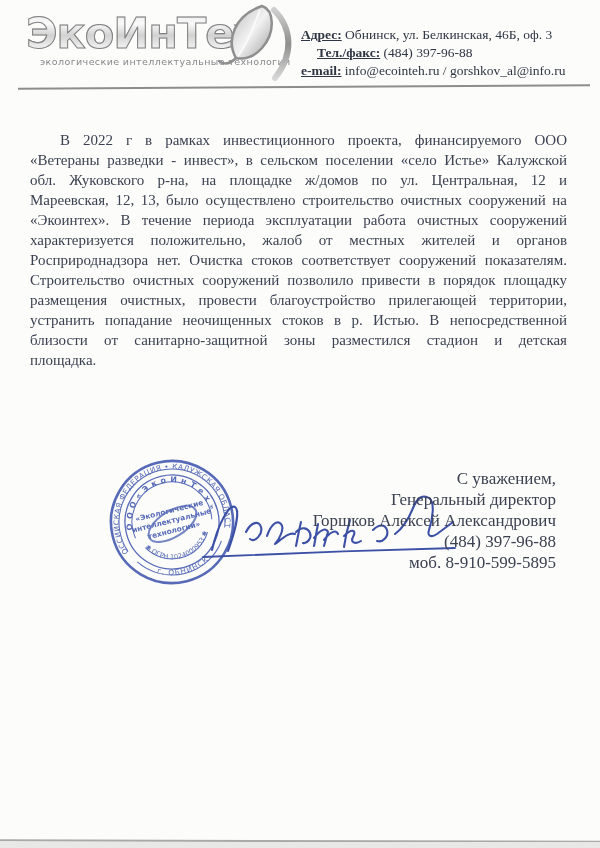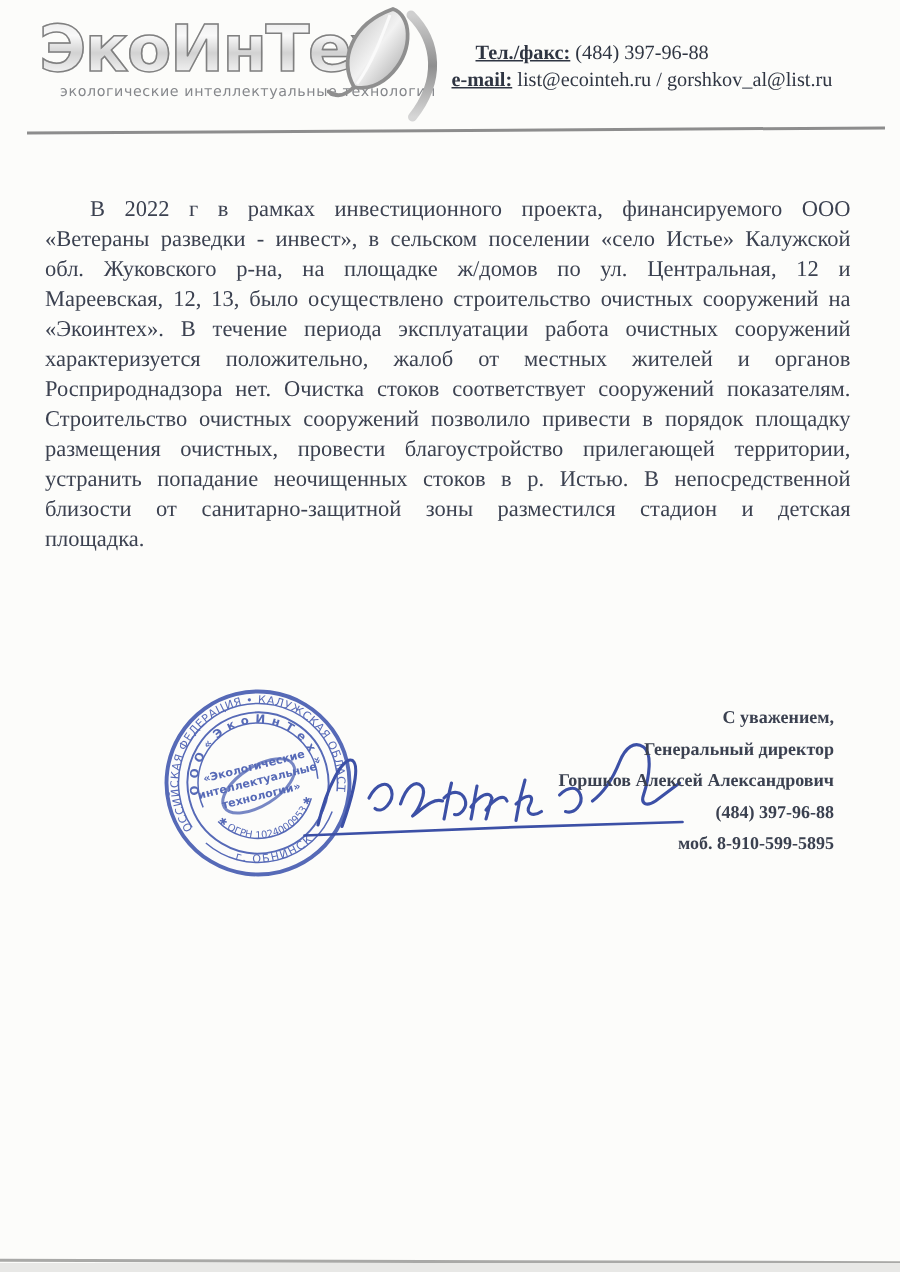--- a/index.html
+++ b/index.html
@@ -37,21 +37,21 @@
   .body-text{
     position:absolute;left:30px;top:130px;width:537px;
     font-size:15px;line-height:20px;color:#3b4150;
   }
   .body-text .line{text-align:justify;text-align-last:justify;height:20px;overflow:hidden;}
   .body-text .line.first{text-indent:30px;}
   .body-text .line.last{text-align-last:left;}
   
   .sig-block{
     position:absolute;right:44px;top:468px;width:320px;
-    font-size:12px;line-height:21px;text-align:right;color:#3b4150;font-weight:bold;
+    font-size:17px;line-height:21px;text-align:right;color:#3b4150;
   }
   
   .stamp{position:absolute;left:97px;top:447px;width:150px;height:150px;opacity:.88;}
   .autograph{position:absolute;left:185px;top:488px;width:290px;height:85px;}
   
   .page-edge-line{position:absolute;left:0;top:840px;width:600px;height:2px;background:#a9a9a7;transform:rotate(0.15deg);}
   .page-edge-shadow{position:absolute;left:0;top:842px;width:600px;height:6px;background:#e8e8e6;}
 </style>
 </head>
 <body>
@@ -82,27 +82,31 @@
 
       <path d="M 18,56 C 8,38 16,14 44,4 C 56,8 58,30 44,46 C 36,55 26,58 18,56 Z" fill="url(#leafg)" stroke="#8f8f8f" stroke-width="2.5" stroke-linejoin="round"></path>
 
       <path d="M 42,8 C 36,24 30,40 20,54" fill="none" stroke="#fafafa" stroke-width="2"></path>
 
       <path d="M 18,56 C 12,62 6,63 1,59" fill="none" stroke="#8f8f8f" stroke-width="2.5" stroke-linecap="round"></path>
     </svg>
   </div>
 
   <div class="contact">
+    <div class="row">
+      <span class="lbl">Адрес:</span>
+      <span>Обнинск, ул. Белкинская, 46Б, оф. 3</span>
+    </div>
     <div class="row indent1">
       <span class="lbl">Тел./факс:</span>
       <span>(484) 397-96-88</span>
     </div>
     <div class="row">
       <span class="lbl">e-mail:</span>
-      <span>list@ecointeh.ru / gorshkov_al@list.ru</span>
+      <span>info@ecointeh.ru / gorshkov_al@info.ru</span>
     </div>
   </div>
 
   <div class="rule"></div>
 
   <div class="body-text">
     <div class="line first">В 2022 г в рамках инвестиционного проекта, финансируемого ООО</div>
     <div class="line">«Ветераны разведки - инвест», в сельском поселении «село Истье» Калужской</div>
     <div class="line">обл. Жуковского р-на, на площадке ж/домов по ул. Центральная, 12 и</div>
     <div class="line">Мареевская, 12, 13, было осуществлено строительство очистных сооружений на</div>

